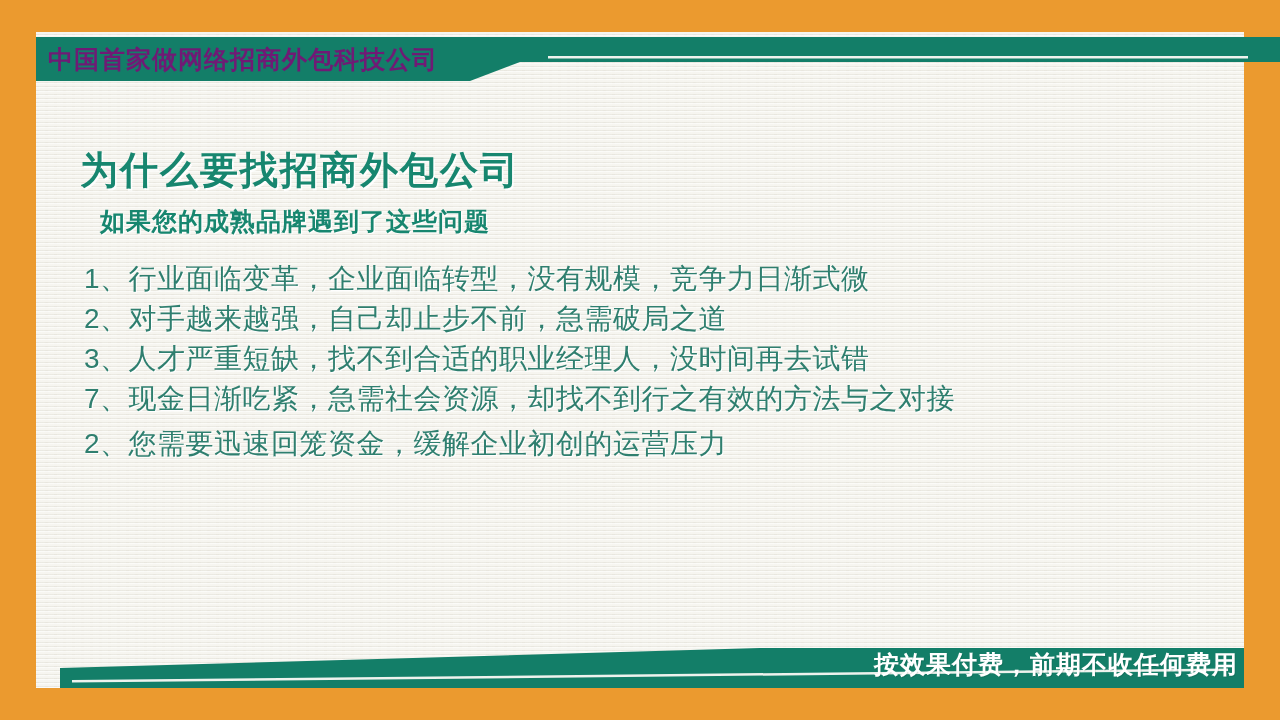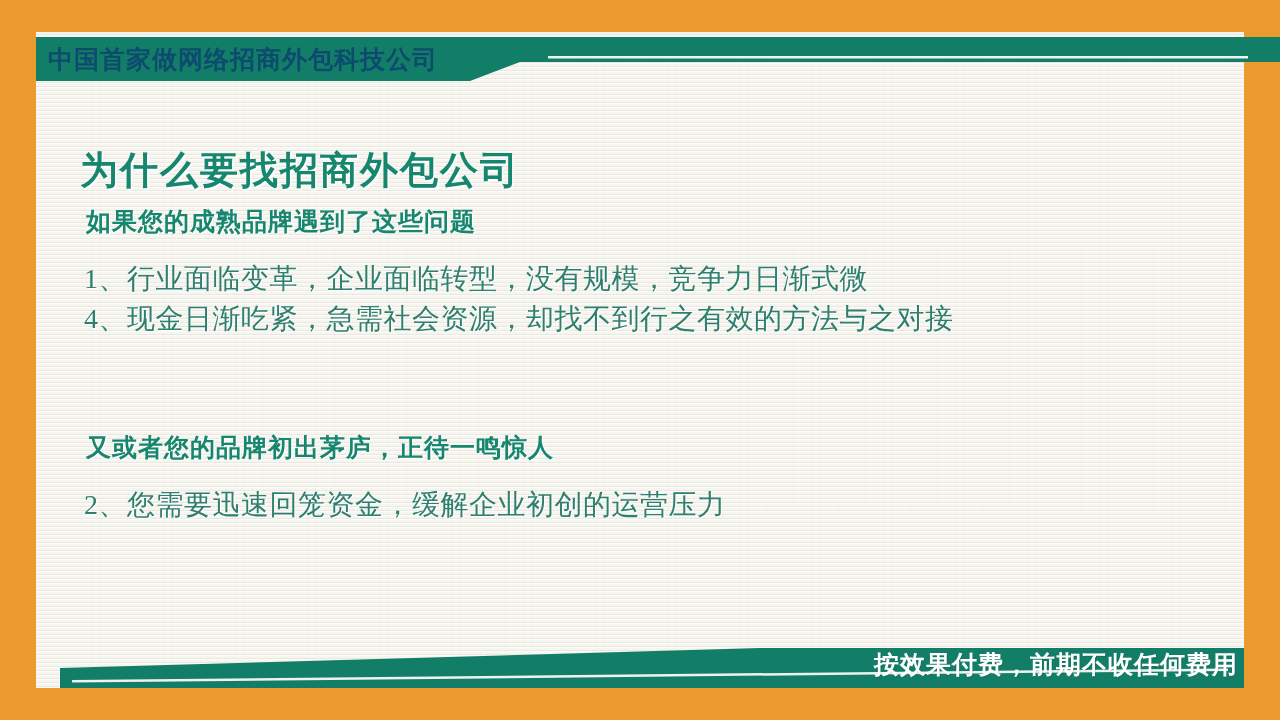--- a/index.html
+++ b/index.html
@@ -83,37 +83,37 @@
 
   .group {
     position: absolute;
     left: 0;
     width: 1208px;
   }
   .group-1 { top: 152px; }
   .group-2 { top: 378px; }
 
   .group-heading {
-    margin-left: 50px;
+    margin-left: 64px;
     font-size: 25px;
     font-weight: bold;
     color: #17866f;
     letter-spacing: 1px;
     white-space: nowrap;
     text-shadow: 1.2px 1.2px 0 rgba(255,255,255,0.9);
   }
 
   .group-list {
     margin: 14px 0 0 0;
     padding: 0;
     list-style: none;
   }
   .group-list li {
     margin-left: 48px;
-    font-family: Liberation Serif, serif;
+    font-family: Liberation Sans, sans-serif;
     font-size: 28px;
     line-height: 40px;
     color: #2f7f6f;
     white-space: nowrap;
     letter-spacing: 0.5px;
     text-shadow: 1px 1px 0 rgba(255,255,255,0.95);
   }
 
   
   .footer-wrap {
@@ -150,26 +150,27 @@
     <div class="paper-texture"></div>
 
     <div class="content">
 
       <h1 class="main-title">为什么要找招商外包公司</h1>
 
       <section class="group group-1">
         <h2 class="group-heading">如果您的成熟品牌遇到了这些问题</h2>
         <ul class="group-list">
           <li>1、行业面临变革，企业面临转型，没有规模，竞争力日渐式微</li>
-          <li>4、现金日渐吃紧，急需社会资源，却找不到行之有效的方法与之对接</li>
+          <li>2、对手越来越强，自己却止步不前，急需破局之道</li>
+          <li>3、人才严重短缺，找不到合适的职业经理人，没时间再去试错</li>
+          <li>7、现金日渐吃紧，急需社会资源，却找不到行之有效的方法与之对接</li>
         </ul>
       </section>
 
       <section class="group group-2">
-        <h2 class="group-heading">又或者您的品牌初出茅庐，正待一鸣惊人</h2>
         <ul class="group-list">
           <li>2、您需要迅速回笼资金，缓解企业初创的运营压力</li>
         </ul>
       </section>
 
     </div>
   </div>
 
   <div class="footer-wrap">
     <svg width="1280" height="720" viewBox="0 0 1280 720">
@@ -181,13 +182,13 @@
       <polygon points="60,668 760,648 1244,648 1244,688 60,688" fill="#137e68"></polygon>
 
       <polygon points="72,680 1228,668.5 1228,671 72,682.5" fill="#eef3ee"></polygon>
     </svg>
   </div>
 
   <div class="footer-text">按效果付费，前期不收任何费用</div>
 
 </div>
 
-<div style="position:absolute;left:48px;top:41px;height:36px;line-height:36px;font-size:25px;font-weight:bold;color:#0c4a6e;letter-spacing:1px;white-space:nowrap;z-index:9;font-family:'Liberation Sans','DejaVu Sans',sans-serif;">中国首家做网络招商外包科技公司</div>
+<div style="position:absolute;left:48px;top:41px;height:36px;line-height:36px;font-size:25px;font-weight:bold;color:#701a75;letter-spacing:1px;white-space:nowrap;z-index:9;font-family:'Liberation Sans','DejaVu Sans',sans-serif;">中国首家做网络招商外包科技公司</div>
 
 </body></html>

